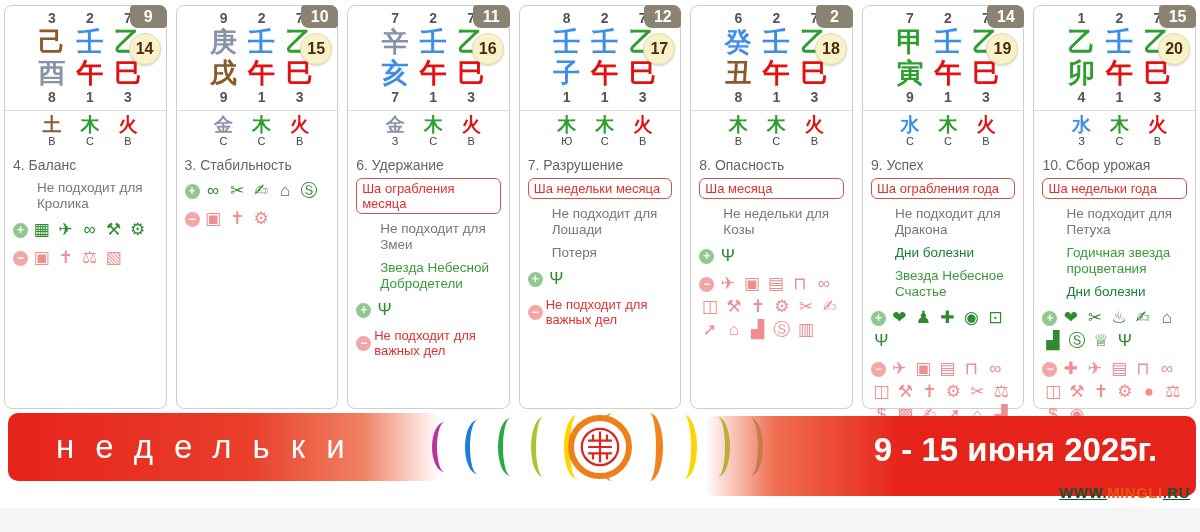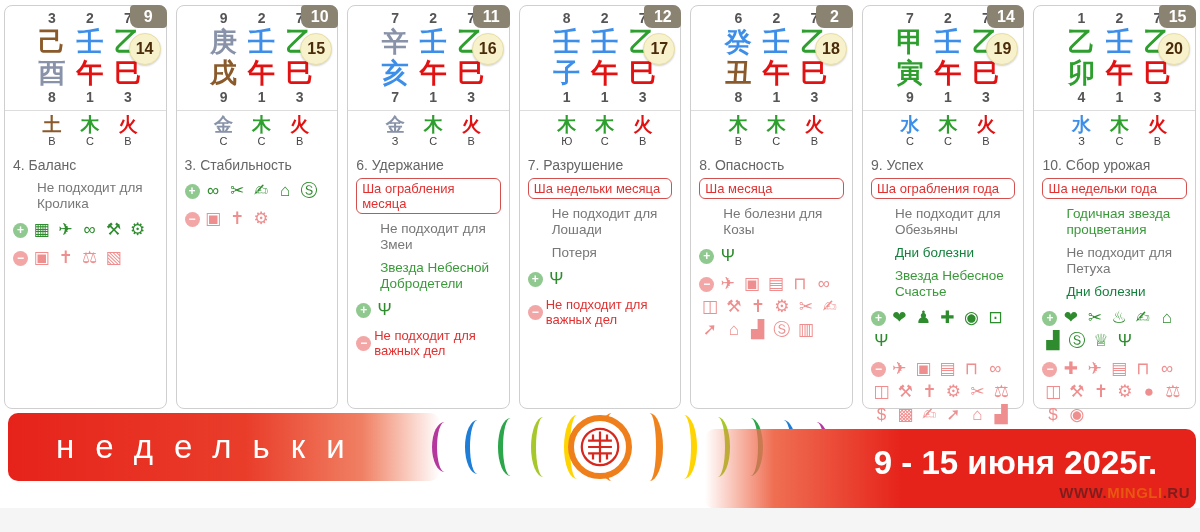--- a/index.html
+++ b/index.html
@@ -53,35 +53,35 @@
   .bad-note{font-size:13px;color:#e03030;line-height:15px;max-width:120px;}
   
   .banner{position:absolute;left:0;top:413px;width:1200px;height:68px;}
   .bar-left{
     position:absolute;left:8px;top:0;width:432px;height:68px;border-radius:10px;
     background:linear-gradient(90deg,#e6231b 0%,#e93d2a 55%,#f08063 82%,rgba(245,146,124,0) 100%);
     color:#fff;font-size:33px;letter-spacing:21px;line-height:68px;padding-left:48px;
     box-sizing:border-box;white-space:nowrap;
   }
   .bar-right{
-    position:absolute;left:705px;top:16px;width:491px;height:80px;border-radius:10px;
+    position:absolute;left:705px;top:3px;width:491px;height:80px;border-radius:10px;
     background:linear-gradient(90deg,rgba(245,146,124,0) 0%,#ef6f52 14%,#e6231b 40%);
     color:#fff;font-size:33px;font-weight:bold;line-height:68px;text-align:center;
     padding-left:130px;box-sizing:border-box;white-space:nowrap;
   }
   .arcs{position:absolute;top:0;height:68px;display:flex;align-items:center;gap:8px;}
   .arcs.left{left:432px;}
   .arcs.right{left:636px;}
   .arc{display:block;width:20px;border-radius:50%;}
   .emblem{
     position:absolute;left:568px;top:2px;width:52px;height:52px;border-radius:50%;
     background:#fff;border:6px solid #ef7f1b;display:flex;align-items:center;justify-content:center;
   }
   .site{position:absolute;right:10px;top:484px;font-size:15px;font-weight:bold;letter-spacing:.5px;}
-  .site .w{color:#7f1d1d;}
+  .site .w{color:#14532d;text-decoration:underline;}
   .site .m{color:#e8570f;}
   .bottom-strip{position:absolute;left:0;bottom:0;width:1200px;height:24px;background:#f5f5f5;}
 </style>
 </head>
 <body>
 
 <div class="cards" id="cards">
     <div class="card">
       <div class="date-badge">9</div>
       <div class="lunar-badge">14</div>
@@ -267,21 +267,21 @@
       <div class="pgrid">
         <span class="echar" style="color: rgb(46, 158, 46);">木</span>
         <span class="echar" style="color: rgb(46, 158, 46);">木</span>
         <span class="echar" style="color: rgb(227, 18, 18);">火</span>
         <span class="edir">В</span>
         <span class="edir">С</span>
         <span class="edir">В</span>
       </div>
       <div class="day-title">8. Опасность</div>
       <div class="warnbox">Ша месяца</div>
-      <div class="line gray">Не болезни для Козы</div>
+      <div class="line gray">Не недельки для Козы</div>
       <div class="icon-row">
         <span class="pm plus">+</span>
         <span class="ic good">Ψ</span>
       </div>
       <div class="icon-row">
         <span class="pm minus">−</span>
         <span class="ic bad">✈</span>
         <span class="ic bad">▣</span>
         <span class="ic bad">▤</span>
         <span class="ic bad">⊓</span>
@@ -320,21 +320,21 @@
       <div class="pgrid">
         <span class="echar" style="color: rgb(61, 142, 232);">水</span>
         <span class="echar" style="color: rgb(46, 158, 46);">木</span>
         <span class="echar" style="color: rgb(227, 18, 18);">火</span>
         <span class="edir">С</span>
         <span class="edir">С</span>
         <span class="edir">В</span>
       </div>
       <div class="day-title">9. Успех</div>
       <div class="warnbox">Ша ограбления года</div>
-      <div class="line gray">Не подходит для Обезьяны</div>
+      <div class="line gray">Не подходит для Дракона</div>
       <div class="line red">Дни болезни</div>
       <div class="line green">Звезда Небесное Счастье</div>
       <div class="icon-row">
         <span class="pm plus">+</span>
         <span class="ic good">❤</span>
         <span class="ic good">♟</span>
         <span class="ic good">✚</span>
         <span class="ic good">◉</span>
         <span class="ic good">⊡</span>
         <span class="ic good">Ψ</span>
@@ -382,22 +382,22 @@
       <div class="pgrid">
         <span class="echar" style="color: rgb(61, 142, 232);">水</span>
         <span class="echar" style="color: rgb(46, 158, 46);">木</span>
         <span class="echar" style="color: rgb(227, 18, 18);">火</span>
         <span class="edir">З</span>
         <span class="edir">С</span>
         <span class="edir">В</span>
       </div>
       <div class="day-title">10. Сбор урожая</div>
       <div class="warnbox">Ша недельки года</div>
+      <div class="line gray">Не подходит для Петуха</div>
       <div class="line green">Годичная звезда процветания</div>
-      <div class="line gray">Не подходит для Петуха</div>
       <div class="line red">Дни болезни</div>
       <div class="icon-row">
         <span class="pm plus">+</span>
         <span class="ic good">❤</span>
         <span class="ic good">✂</span>
         <span class="ic good">♨</span>
         <span class="ic good">✍</span>
         <span class="ic good">⌂</span>
         <span class="ic good">▟</span>
         <span class="ic good">Ⓢ</span>

